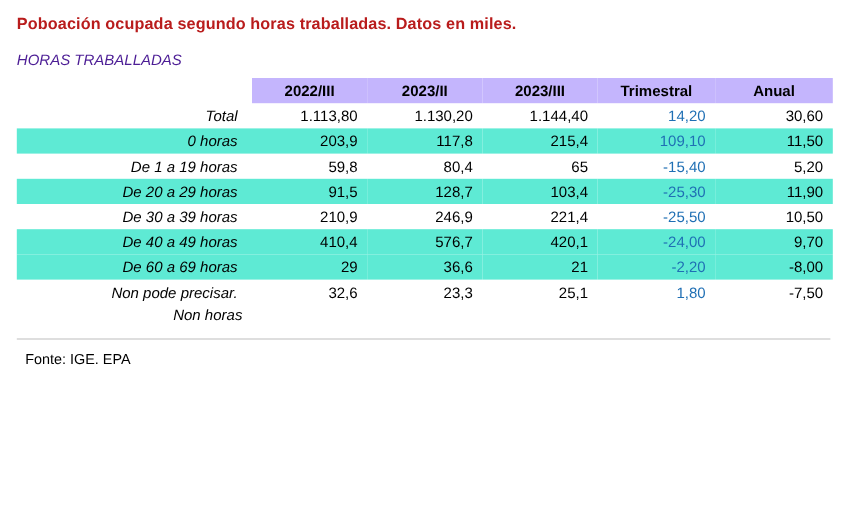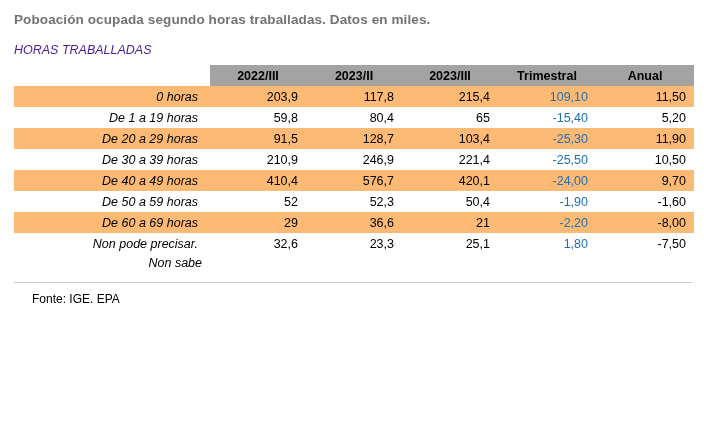--- a/index.html
+++ b/index.html
@@ -19,21 +19,21 @@
     width: 704px;
     height: 422px;
     box-sizing: border-box;
     padding: 10px 12px 0 12px;
   }
   .doc-title {
     font-size: 13.5px;
     font-weight: bold;
     letter-spacing: 0.1px;
     margin: 2px 0 0 2px;
-    color: #737373;
+    color: #b91c1c;
   }
   .subtitle {
     font-size: 12.5px;
     font-style: italic;
     margin: 16px 0 8px 2px;
     color: #4c1d95;
   }
   table.data {
     border-collapse: collapse;
     width: 678px;
@@ -46,38 +46,38 @@
 
   table.data th, table.data td {
     font-size: 12.5px;
     padding: 3.5px 8px 3.5px 8px;
     vertical-align: middle;
     white-space: nowrap;
   }
   thead th {
     font-weight: bold;
     text-align: center;
-    background: #a3a3a3;
+    background: #c4b5fd;
     padding-top: 6px;
     padding-bottom: 6px;
     font-size: 12.5px;
   }
   thead th.blank {
     background: #ffffff;
   }
   tbody td.label {
     text-align: right;
     font-style: italic;
     padding-right: 12px;
   }
   tbody td.num {
     text-align: right;
   }
   tbody tr.alt td {
-    background: #fdba74;
+    background: #5eead4;
   }
   tbody td.tri {
     color: #1f6fb4;
   }
   tbody tr.last-row td {
     padding-bottom: 2px;
   }
   .contline {
     text-align: right;
     font-style: italic;
@@ -85,21 +85,21 @@
     padding-right: 12px;
     padding-top: 1px;
   }
   .rule {
     border-top: 1px solid #c9c9c9;
     margin: 8px 2px 0 2px;
     width: 678px;
   }
   .source {
     font-size: 12px;
-    margin: 9px 0 0 20px;
+    margin: 9px 0 0 9px;
     color: #000;
   }
 </style>
 </head>
 <body>
 
 <div class="page">
 
   <div class="doc-title">Poboación ocupada segundo horas traballadas.  Datos en miles.</div>
 
@@ -118,20 +118,28 @@
       <tr>
         <th class="blank"></th>
         <th>2022/III</th>
         <th>2023/II</th>
         <th>2023/III</th>
         <th>Trimestral</th>
         <th>Anual</th>
       </tr>
     </thead>
     <tbody>
+      <tr>
+        <td class="label">Total</td>
+        <td class="num">1.113,80</td>
+        <td class="num">1.130,20</td>
+        <td class="num">1.144,40</td>
+        <td class="num tri">14,20</td>
+        <td class="num">30,60</td>
+      </tr>
       <tr class="alt">
         <td class="label">0 horas</td>
         <td class="num">203,9</td>
         <td class="num">117,8</td>
         <td class="num">215,4</td>
         <td class="num tri">109,10</td>
         <td class="num">11,50</td>
       </tr>
       <tr>
         <td class="label">De 1 a 19 horas</td>
@@ -157,47 +165,39 @@
         <td class="num tri">-25,50</td>
         <td class="num">10,50</td>
       </tr>
       <tr class="alt">
         <td class="label">De 40 a 49 horas</td>
         <td class="num">410,4</td>
         <td class="num">576,7</td>
         <td class="num">420,1</td>
         <td class="num tri">-24,00</td>
         <td class="num">9,70</td>
-      </tr>
-      <tr>
-        <td class="label">De 50 a 59 horas</td>
-        <td class="num">52</td>
-        <td class="num">52,3</td>
-        <td class="num">50,4</td>
-        <td class="num tri">-1,90</td>
-        <td class="num">-1,60</td>
       </tr>
       <tr class="alt">
         <td class="label">De 60 a 69 horas</td>
         <td class="num">29</td>
         <td class="num">36,6</td>
         <td class="num">21</td>
         <td class="num tri">-2,20</td>
         <td class="num">-8,00</td>
       </tr>
       <tr class="last-row">
         <td class="label">Non pode precisar.</td>
         <td class="num">32,6</td>
         <td class="num">23,3</td>
         <td class="num">25,1</td>
         <td class="num tri">1,80</td>
         <td class="num">-7,50</td>
       </tr>
       <tr>
-        <td class="contline">Non sabe</td>
+        <td class="contline">Non horas</td>
         <td></td>
         <td></td>
         <td></td>
         <td></td>
         <td></td>
       </tr>
     </tbody>
   </table>
 
   <div class="rule"></div>

